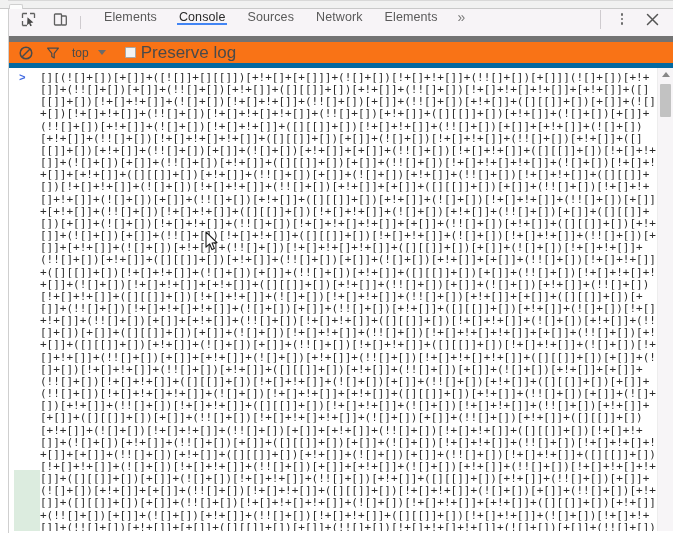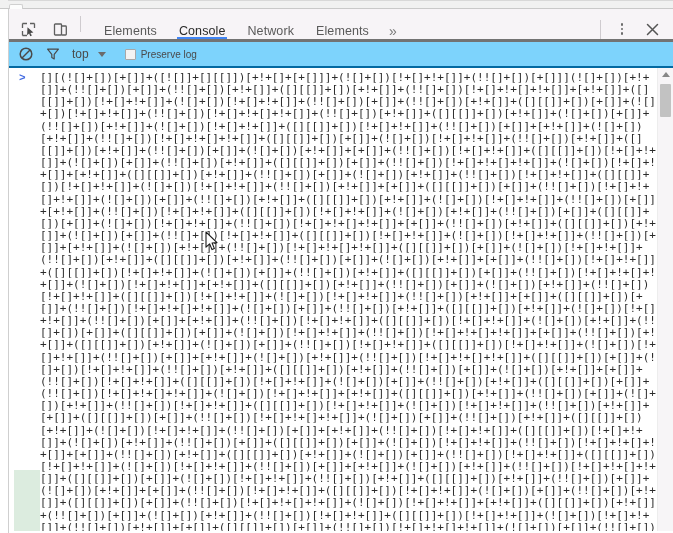--- a/index.html
+++ b/index.html
@@ -64,24 +64,24 @@
     width: 664px; height: 524px;
     background: #ffffff;
     overflow: hidden;
   }
 
   
   .tabstrip {
     position: relative;
     height: 33px;
     background: #f7f4f7;
-    border-bottom: 3px solid #737373;
-    box-sizing: border-box;
-    display: flex;
-    align-items: flex-end;
+    border-bottom: 6px solid #737373;
+    box-sizing: border-box;
+    display: flex;
+    align-items: flex-start;
   }
 
   .tool-icons {
     display: flex;
     align-items: center;
     padding: 0 6px 0 9px;
     gap: 12px;
   }
 
   .icon-btn {
@@ -167,22 +167,22 @@
   .closebtn {
     width: 20px; height: 20px;
     display: flex; align-items: center; justify-content: center;
     cursor: pointer;
   }
 
   
   .filterbar {
     position: relative;
     height: 26px;
-    background: #7dd3fc;
-    border-bottom: 2px solid #0369a1;
+    background: #f97316;
+    border-bottom: 5px solid #0369a1;
     box-sizing: border-box;
     display: flex;
     align-items: center;
     padding-left: 8px;
     gap: 9px;
   }
   .fb-icon {
     width: 18px; height: 18px;
     display: flex; align-items: center; justify-content: center;
     cursor: pointer;
@@ -212,21 +212,21 @@
     cursor: pointer;
   }
   .checkbox {
     width: 11px; height: 11px;
     border: 1px solid #a8a8a8;
     background: #f3f3f3;
     border-radius: 1px;
     box-sizing: border-box;
   }
   .preserve-label {
-    font-size: 10px;
+    font-size: 17px;
     color: #4a4a4a;
   }
 
   
   .console-body {
     position: relative;
     height: 463px;
     background: #ffffff;
     overflow: hidden;
   }
@@ -345,20 +345,23 @@
       <div class="vsep"></div>
 
       <div class="tabs">
         <div class="tab">
           <span>Elements</span>
         </div>
         <div class="tab active">
           <span>Console</span>
         </div>
         <div class="tab">
+          <span>Sources</span>
+        </div>
+        <div class="tab">
           <span>Network</span>
         </div>
         <div class="tab">
           <span>Elements</span>
         </div>
         <div class="tab-more">
           <span>»</span>
         </div>
       </div>
 

